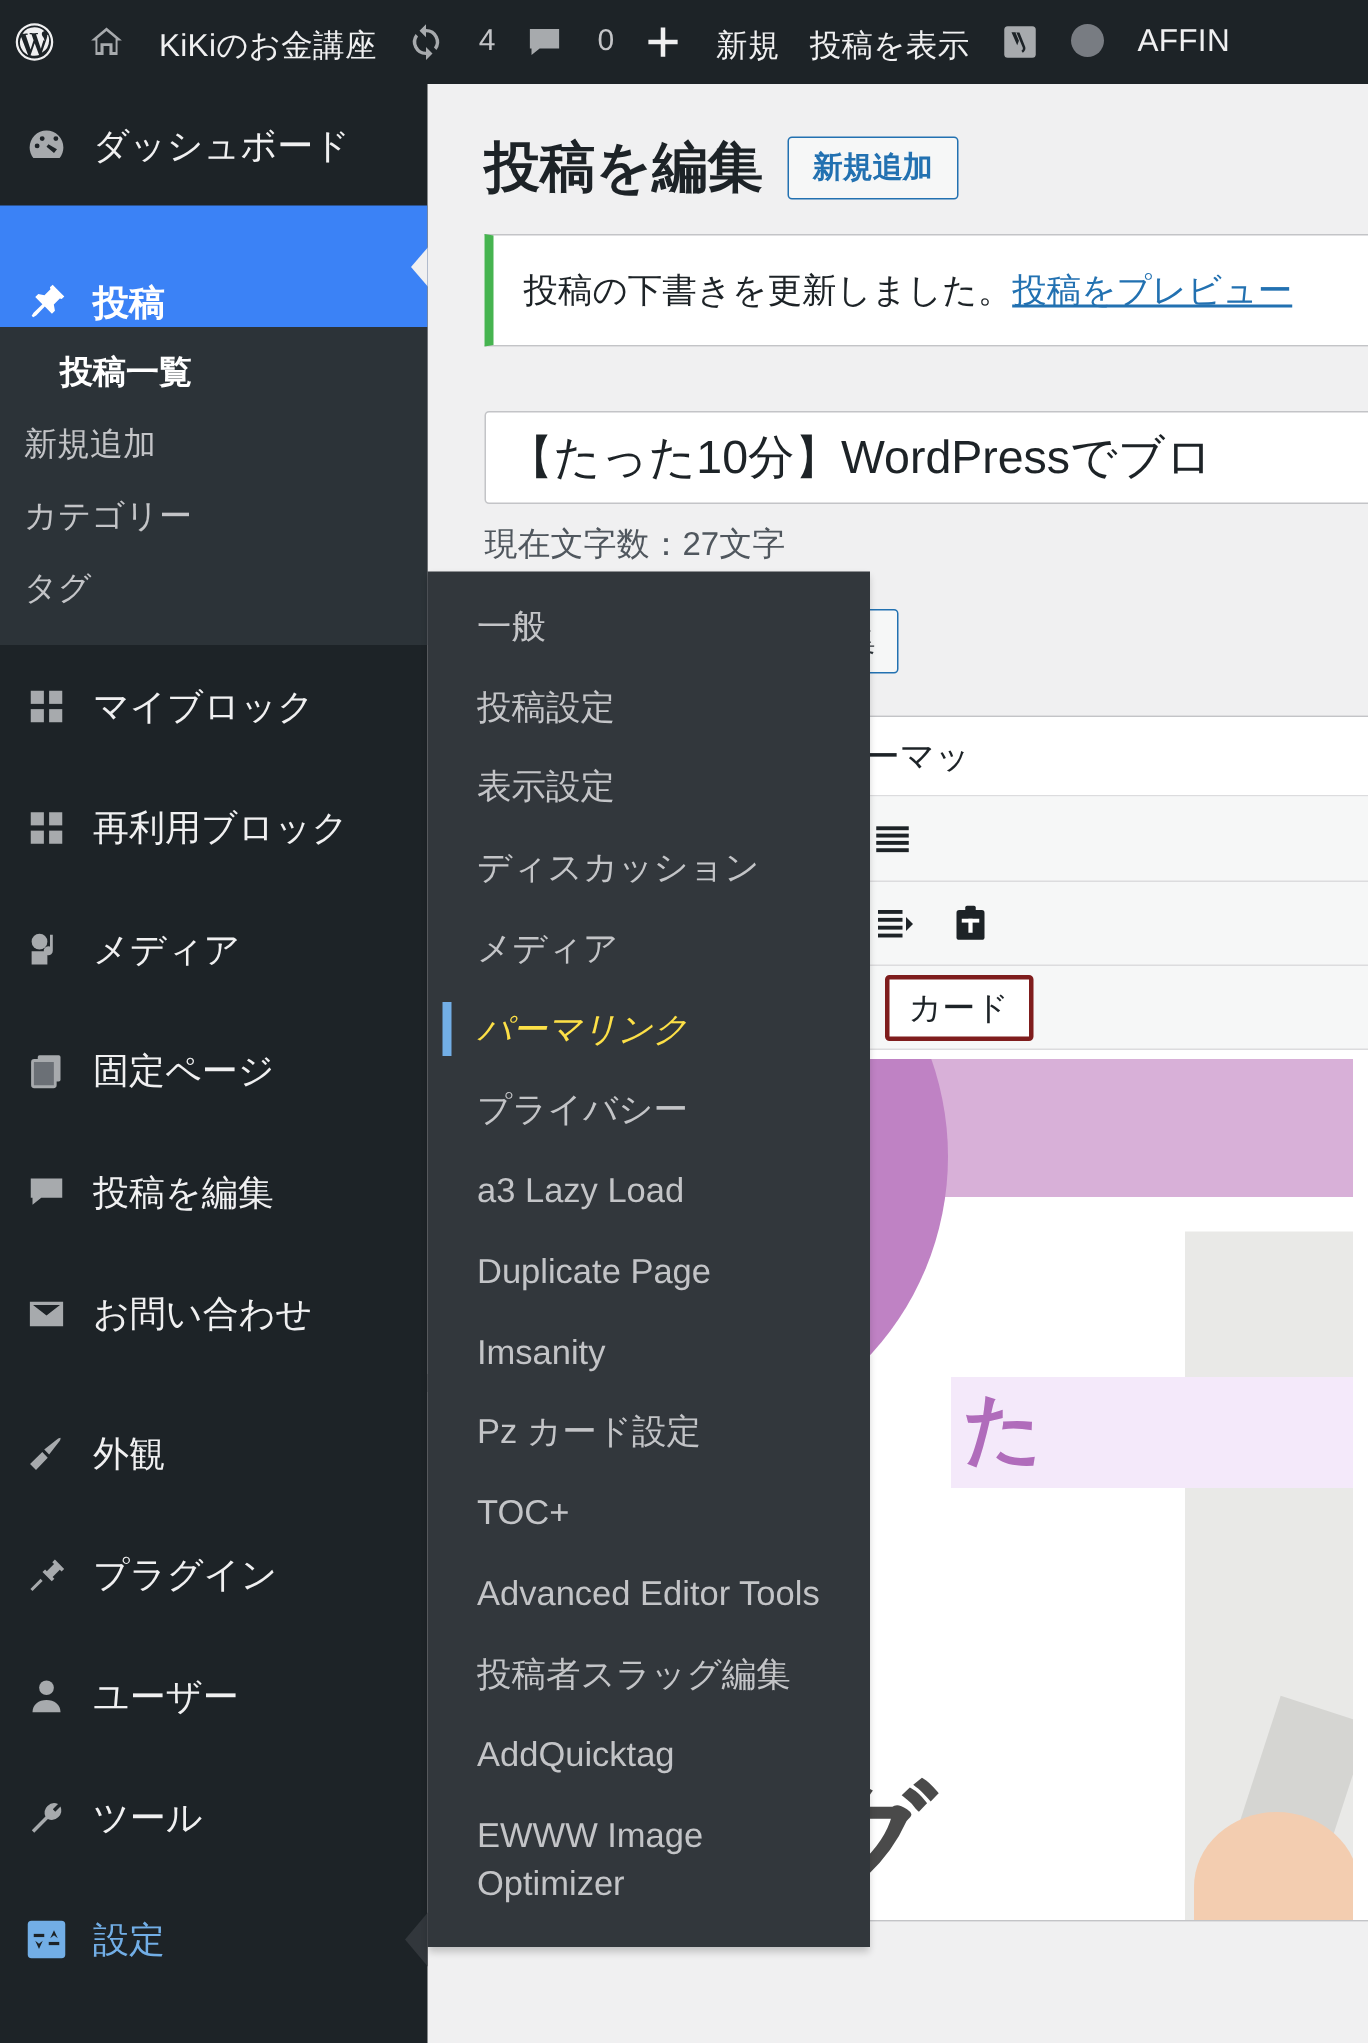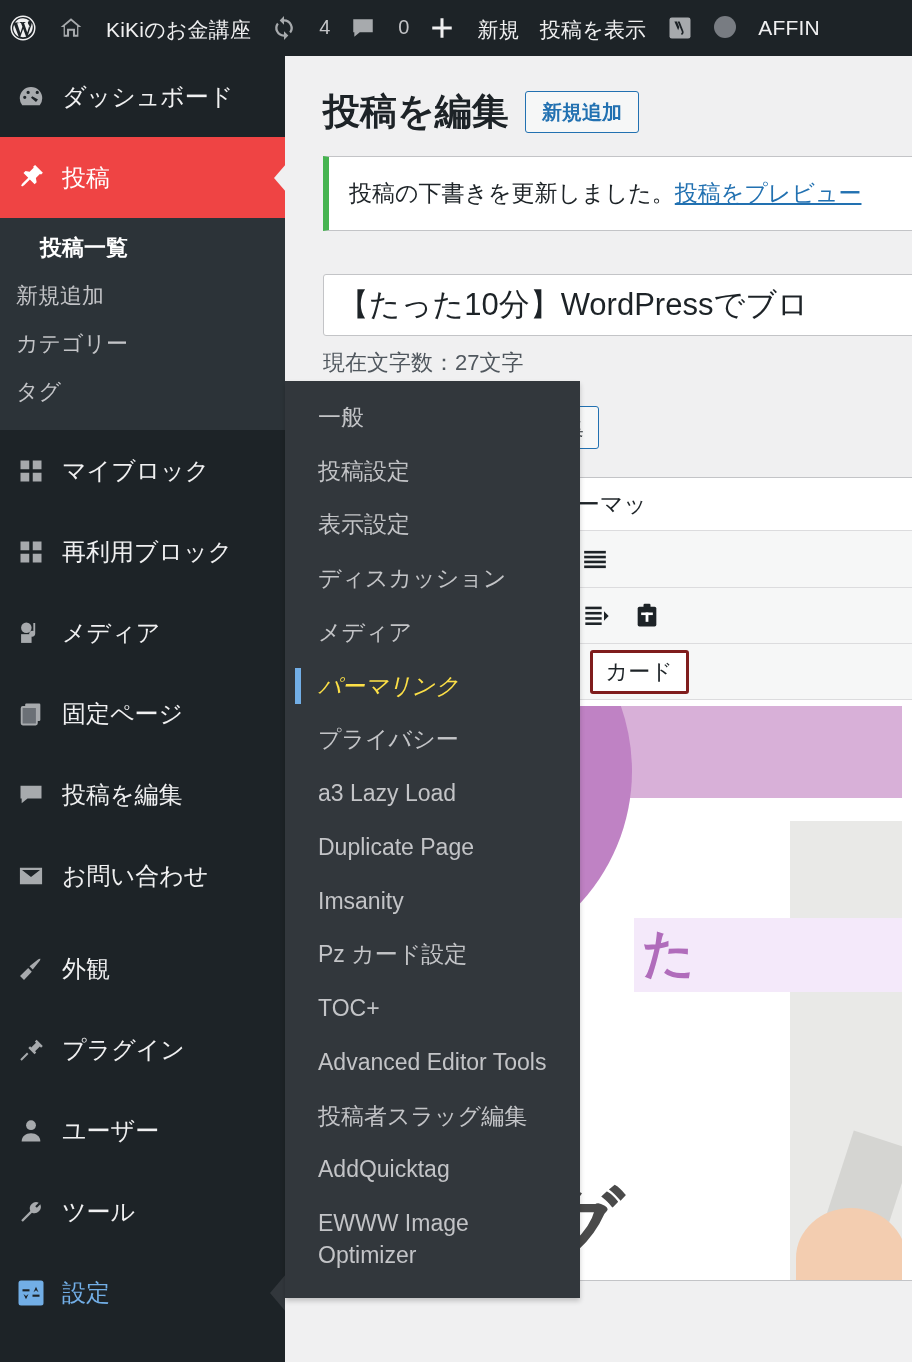--- a/index.html
+++ b/index.html
@@ -58,23 +58,24 @@
     font-size: 24px;
     white-space: nowrap;
   }
   .menu-item .mi-ico {
     width: 30px; height: 30px;
     display: inline-flex; align-items: center; justify-content: center;
     flex: 0 0 30px;
   }
   .menu-item .mi-ico svg { display: block; }
   .menu-item.current {
-    background: #ef4444;
+    background: #3b82f6;
     color: #fff;
-    font-weight: 400;
+    font-weight: 700;
+    align-items: flex-end;
   }
   .menu-item.current::after {
     content: "";
     position: absolute; right: -1px; top: 50%;
     transform: translateY(-50%);
     border-style: solid;
     border-width: 14px 12px 14px 0;
     border-color: transparent #f0f0f1 transparent transparent;
   }
   .menu-item.open-flyout::after {

